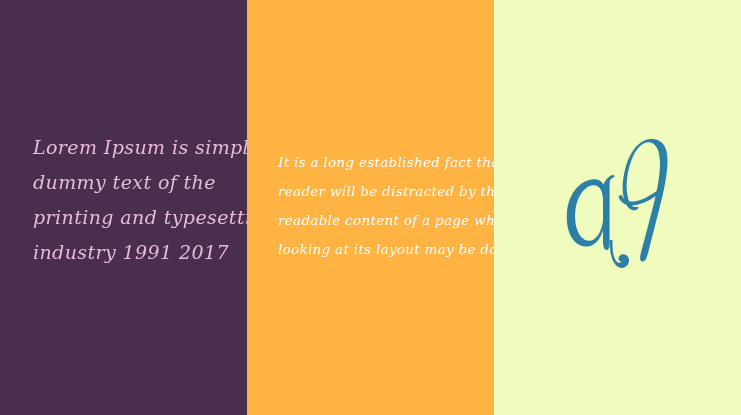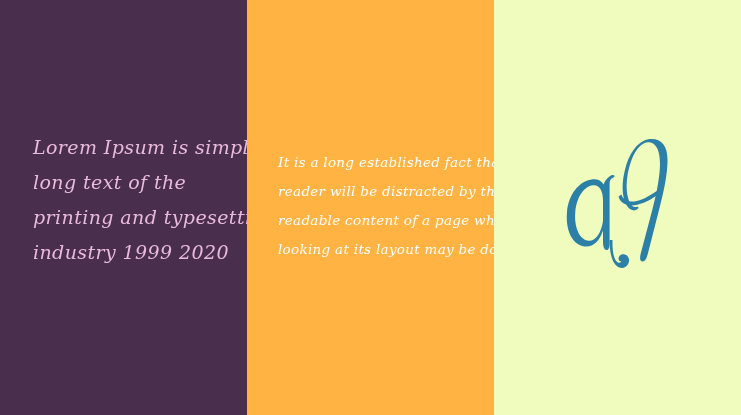--- a/index.html
+++ b/index.html
@@ -95,23 +95,23 @@
 
 </style>
 </head>
 <body>
 
 <div class="specimen">
 
   <div class="panel panel-purple">
     <div class="sample-block">
       <span class="sample-line">Lorem Ipsum is simply</span>
-      <span class="sample-line">long text of the</span>
+      <span class="sample-line">dummy text of the</span>
       <span class="sample-line">printing and typesetting</span>
-      <span class="sample-line">industry  1999 2020</span>
+      <span class="sample-line">industry  1991 2017</span>
     </div>
   </div>
 
   <div class="panel panel-orange">
     <div class="sample-block">
       <span class="sample-line">It is a long established fact that a</span>
       <span class="sample-line">reader will be distracted by the</span>
       <span class="sample-line">readable content of a page when</span>
       <span class="sample-line">looking at its layout may be doing</span>
     </div>

